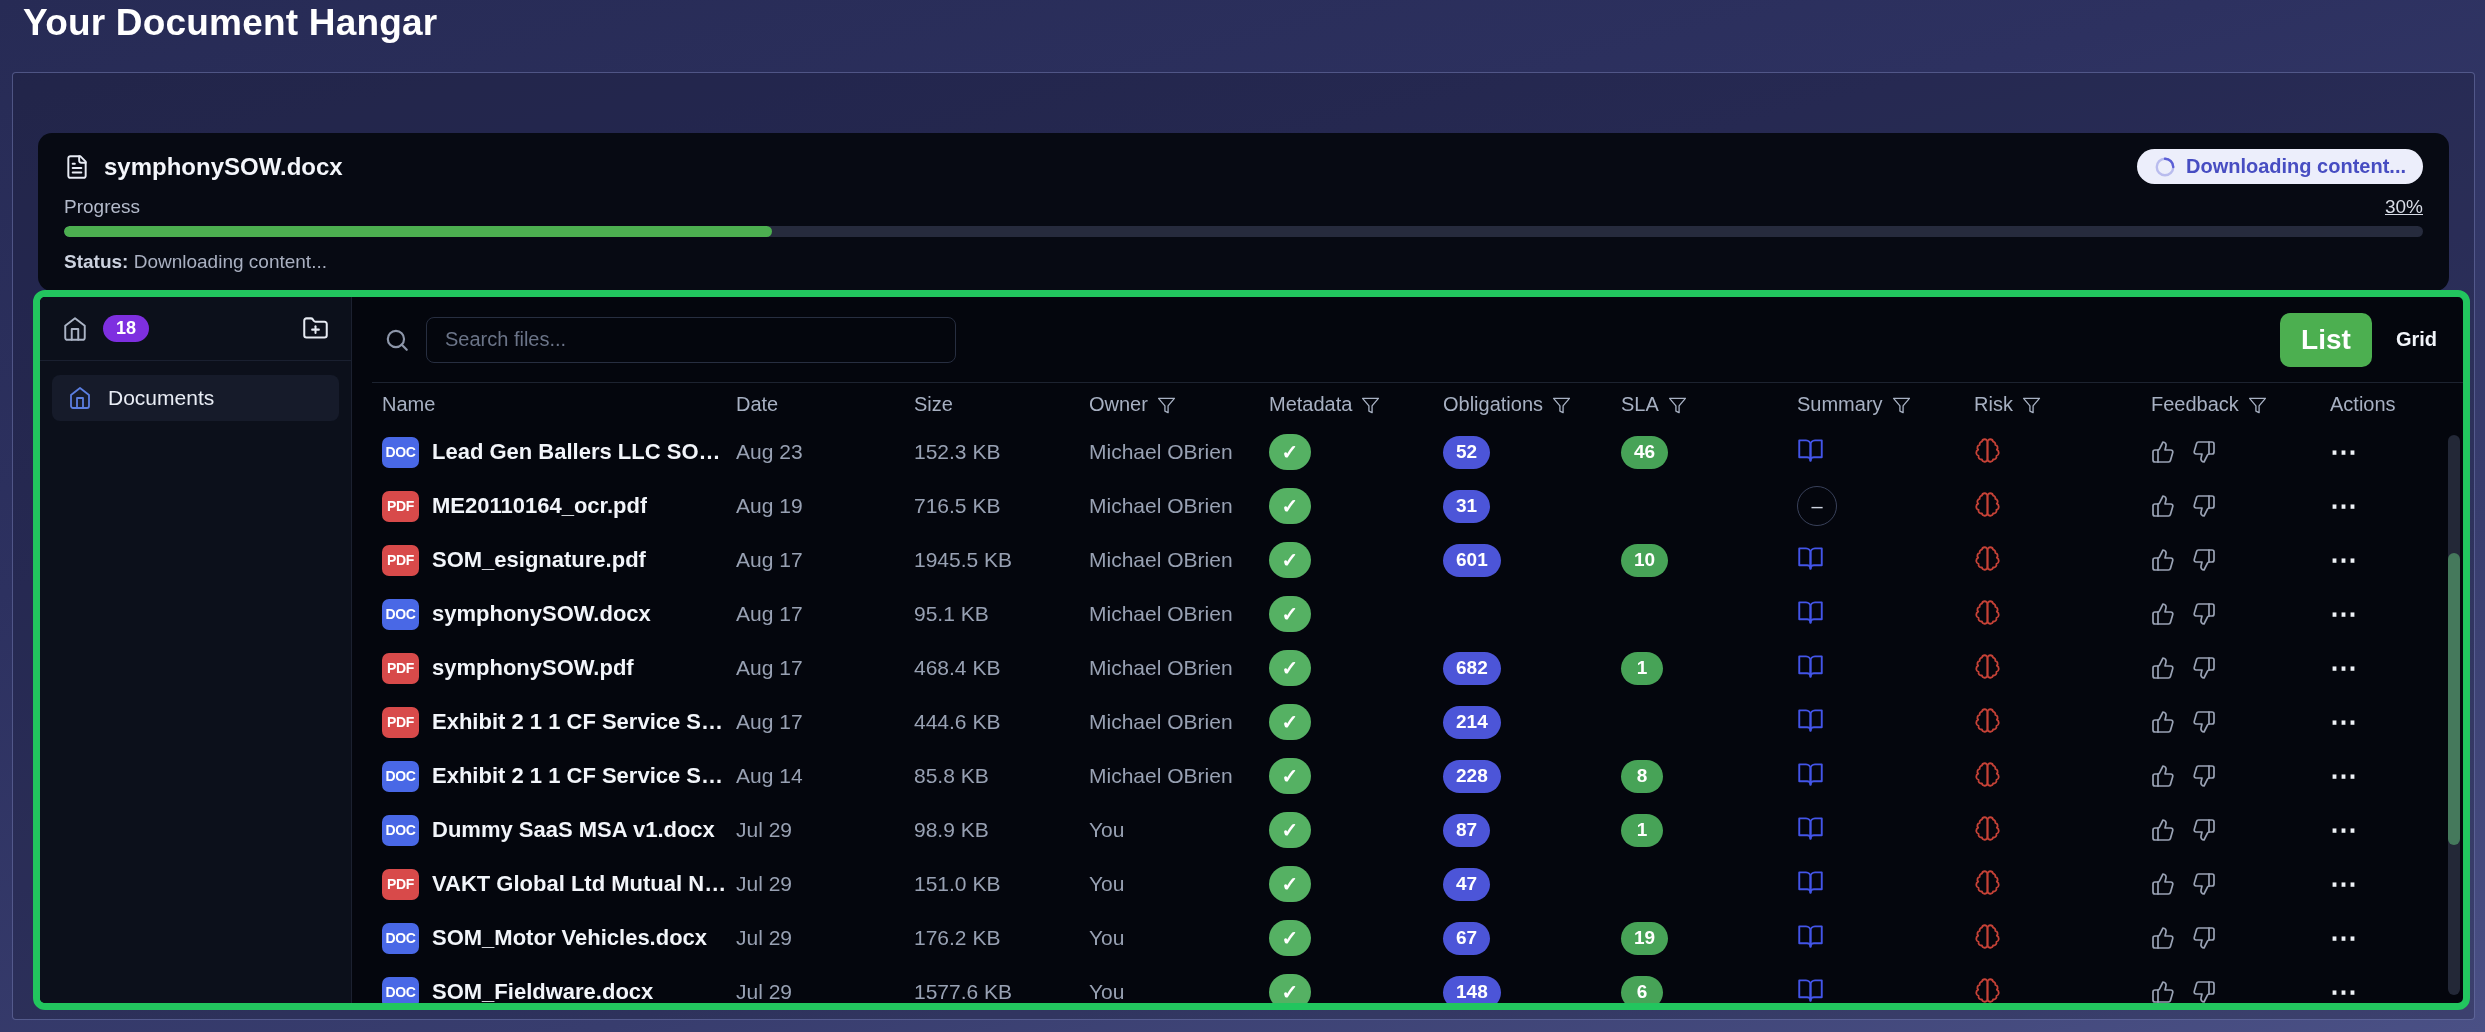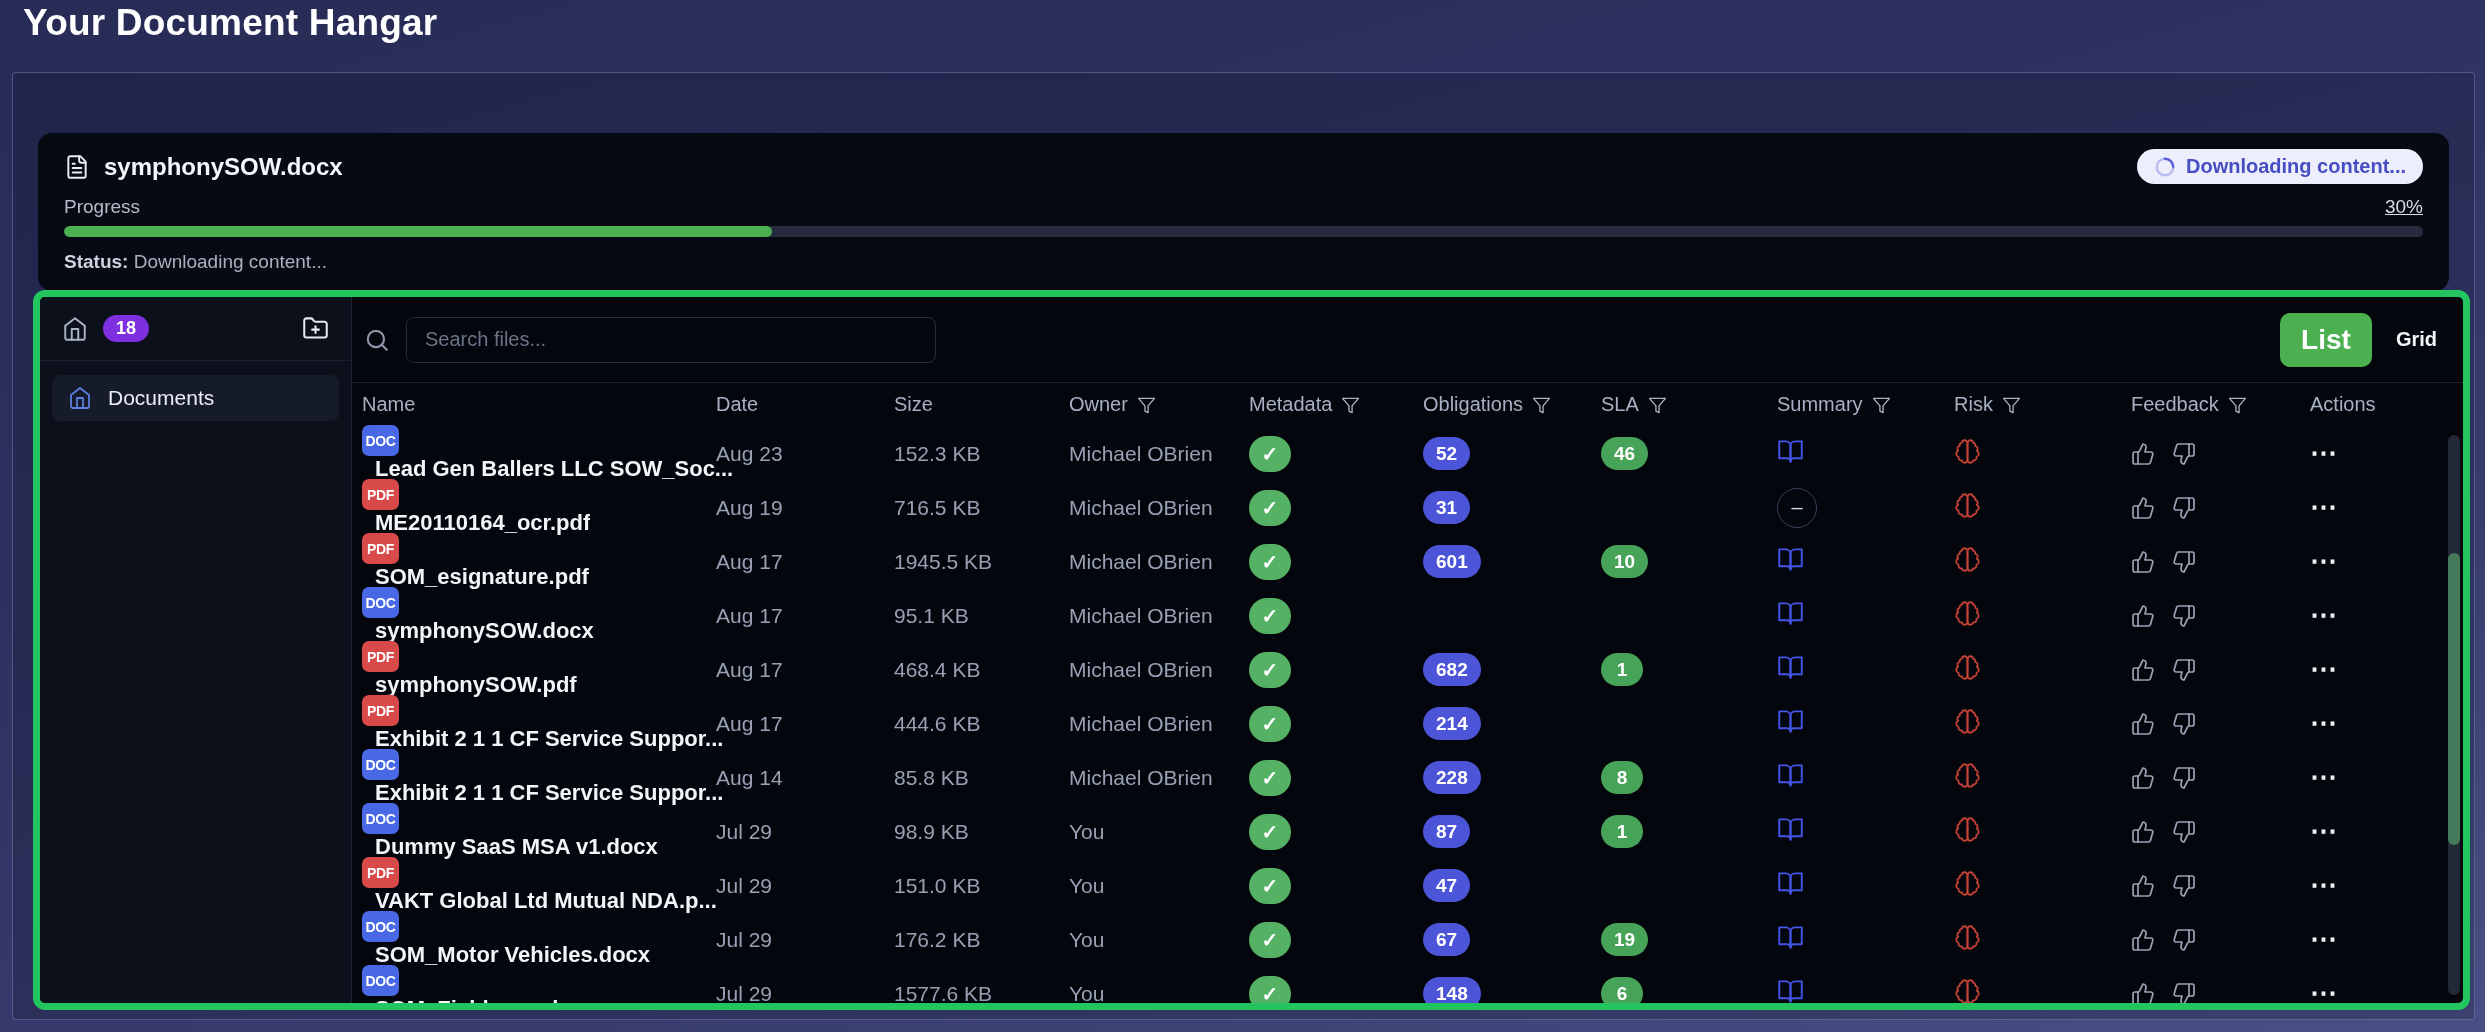--- a/index.html
+++ b/index.html
@@ -51,21 +51,21 @@
     border-bottom:1px solid #1a2030; }
   .sb-home { color:#aab3c5; display:inline-flex; }
   .sb-count { background:#7e2fe0; color:#fff; font-size:18px; font-weight:bold;
     padding:3px 13px; border-radius:16px; }
   .sb-folder { margin-left:auto; color:#e6eaf2; display:inline-flex; cursor:pointer; }
   .sb-item { margin:14px 12px; height:46px; background:#161b2a; border-radius:8px;
     display:flex; align-items:center; padding:0 16px; gap:16px; cursor:pointer; }
   .sb-item .ic { color:#5b7ee0; display:inline-flex; }
   .sb-item .lbl { color:#e9edf5; font-size:21px; }
   
-  .table-area { flex:1; position:relative; display:flex; flex-direction:column; min-width:0; }
+  .table-area { flex:1; position:relative; display:flex; flex-direction:column; min-width:0;margin-left:20px; }
   .toolbar { height:86px; display:flex; align-items:center; padding:0 26px 0 12px;
     border-bottom:1px solid #1d2330; flex:none; }
   .search-ic { color:#8d96a9; display:inline-flex; }
   .search-input {
     margin-left:16px; width:530px; height:46px; background:transparent;
     border:1px solid #272e40; border-radius:8px; padding:0 18px;
     color:#dfe4ee; font-size:20px; font-family:"Liberation Sans",sans-serif; outline:none;
   }
   .search-input::placeholder { color:#6b7488; }
   .view-btns { margin-left:auto; display:flex; align-items:center; gap:24px; }
@@ -76,21 +76,21 @@
     font-weight:bold; cursor:pointer; font-family:"Liberation Sans",sans-serif; }
   .grid { display:grid;
     grid-template-columns:354px 178px 175px 180px 174px 178px 176px 177px 177px 179px minmax(0,1fr);
     align-items:center; padding-left:10px; }
   .thead { height:42px; flex:none; }
   .thead .hcell { display:flex; align-items:center; gap:9px;
     color:#a7b0c2; font-size:20px; }
   .thead .hcell .fun { display:inline-flex; color:#a7b0c2; margin-top:2px; }
   .tbody { flex:1; overflow:hidden; }
   .trow { height:54px; }
-  .name-cell { display:flex; align-items:flex-start; min-width:0;flex-direction:column; }
+  .name-cell { display:flex; align-items:center; min-width:0; }
   .ftype { width:37px; height:31px; border-radius:7px; flex:none;
     display:flex; align-items:center; justify-content:center;
     color:#fff; font-size:14px; font-weight:bold; letter-spacing:-.3px; }
   .ftype.doc { background:#4968e6; }
   .ftype.pdf { background:#d84a4a; }
   .fname { margin-left:13px; font-size:22px; font-weight:bold; color:#f2f5fa;
     white-space:nowrap; overflow:hidden; text-overflow:ellipsis; }
   .mut { color:#98a1b3; font-size:21px; white-space:nowrap; }
   .chk { width:42px; height:36px; border-radius:18px; background:#55b163;
     display:flex; align-items:center; justify-content:center;

